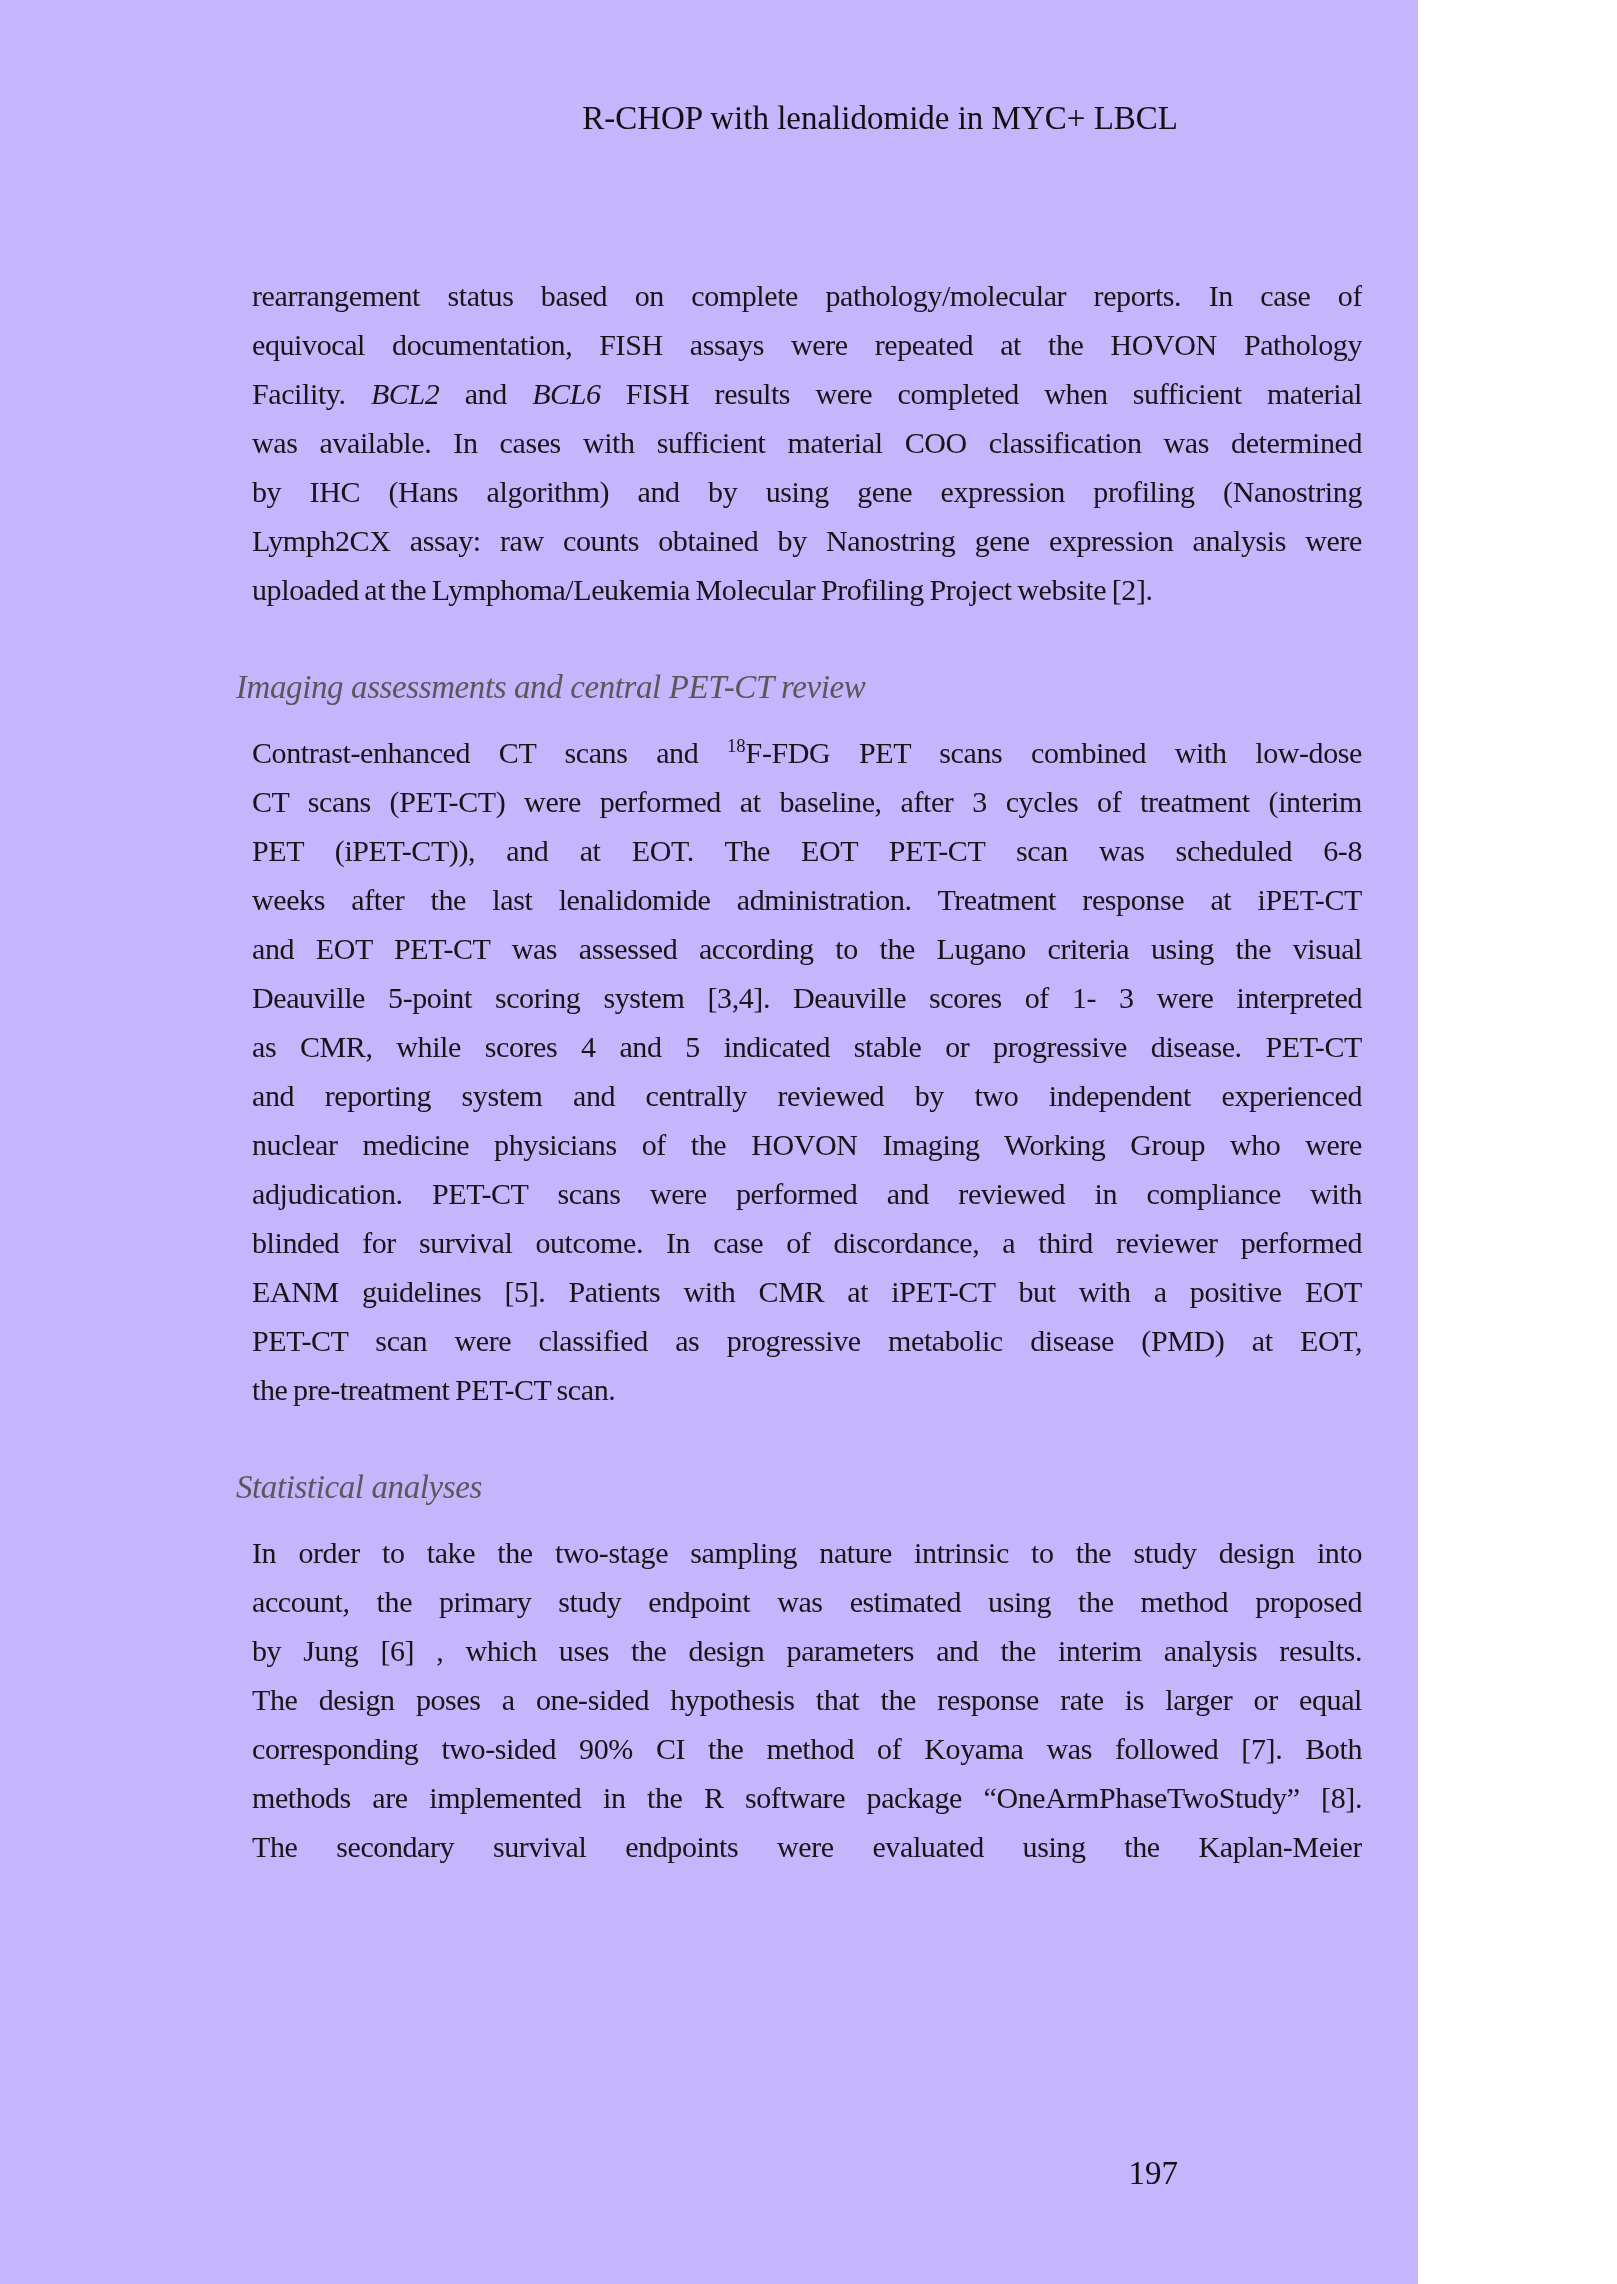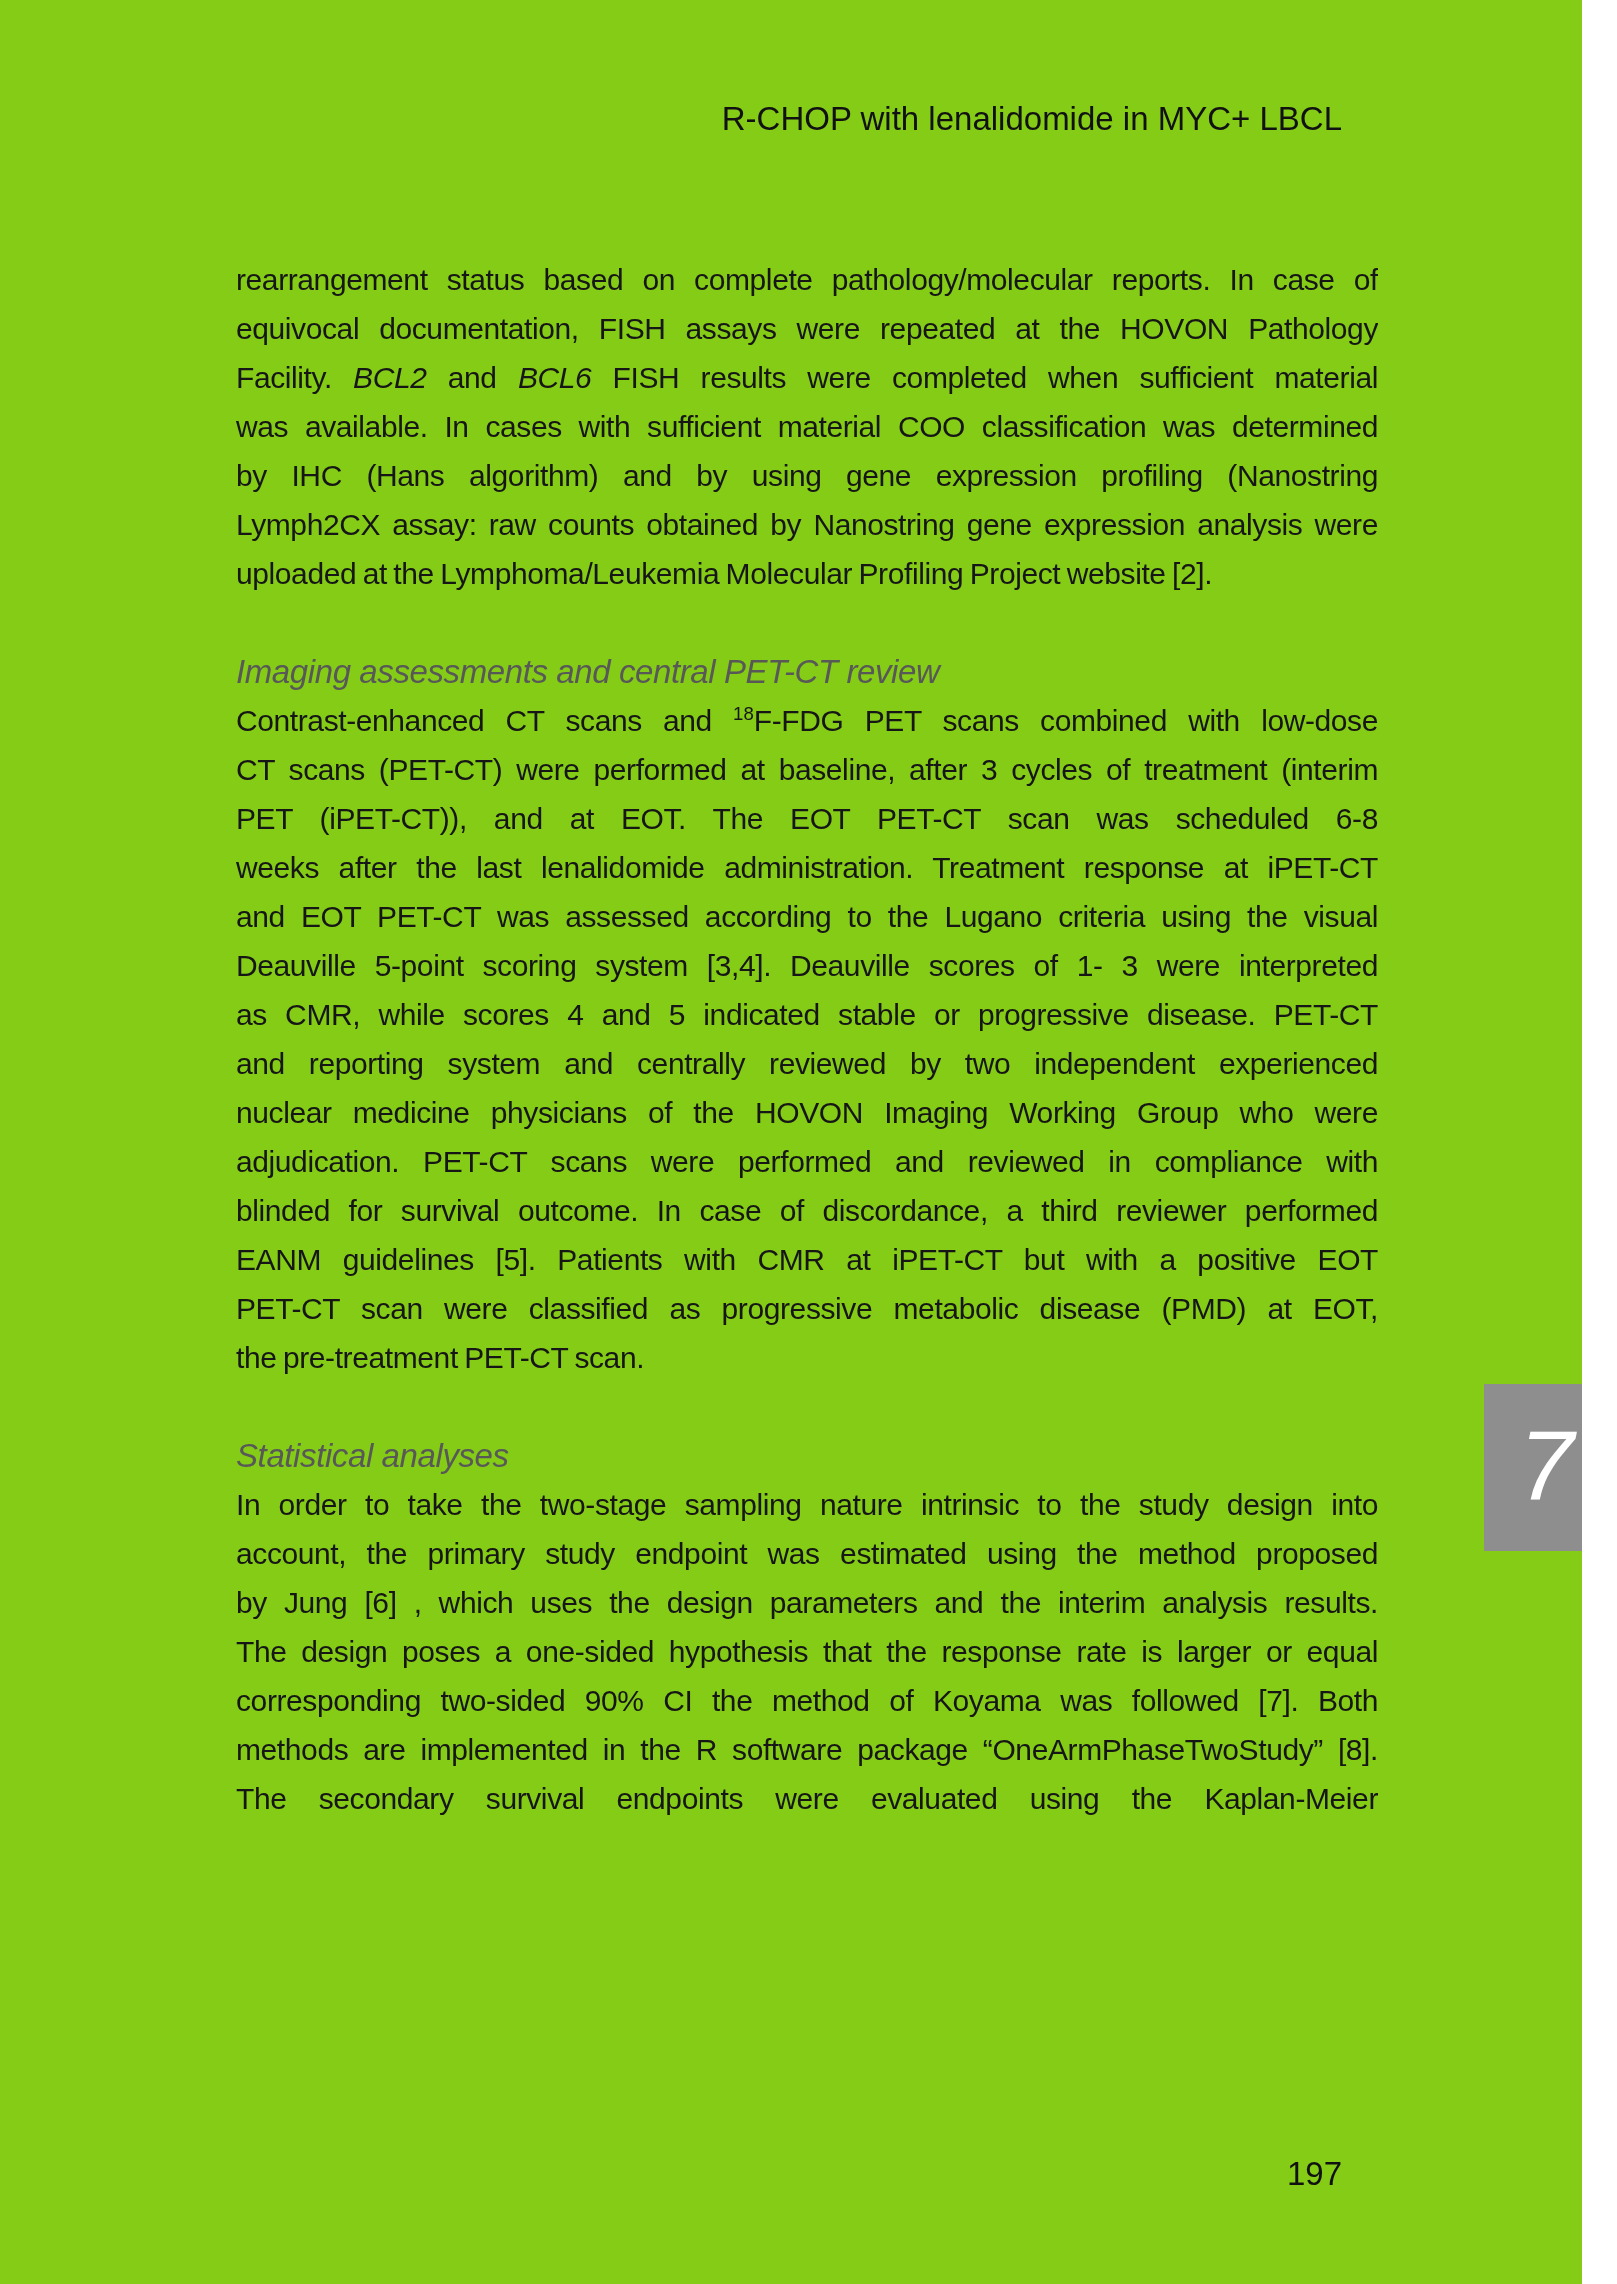--- a/index.html
+++ b/index.html
@@ -1,41 +1,41 @@
 <!DOCTYPE html>
 <html style="font-size:12px"><head>
 <meta charset="utf-8">
 <style>
   html, body { margin: 0; padding: 0; background: #ffffff; }
   .page {
     position: relative;
-    width: 1582px;
+    width: 1418px;
     height: 2284px;
-    background: #84cc16;
-    font-family: Liberation Sans, sans-serif;
+    background: #c4b5fd;
+    font-family: Liberation Serif, serif;
     color: #161616;
     overflow: hidden;
   }
   .running-head {
     position: absolute;
     top: 97px;
     right: 240px;
     font-size: 33px;
     line-height: 43px;
     color: #111111;
     letter-spacing: 0px;
     white-space: nowrap;
   }
   .content-column {
     position: absolute;
     left: 236px;
     top: 255px;
     width: 1142px;
   }
-  .paragraph { margin: 0; }
+  .paragraph { margin: 16px; }
   .line {
     font-size: 30px;
     line-height: 49px;
     height: 49px;
     letter-spacing: -0.4px;
     word-spacing: -1.5px;
     text-align: justify;
     text-align-last: justify;
     text-justify: inter-word;
     overflow: hidden;

